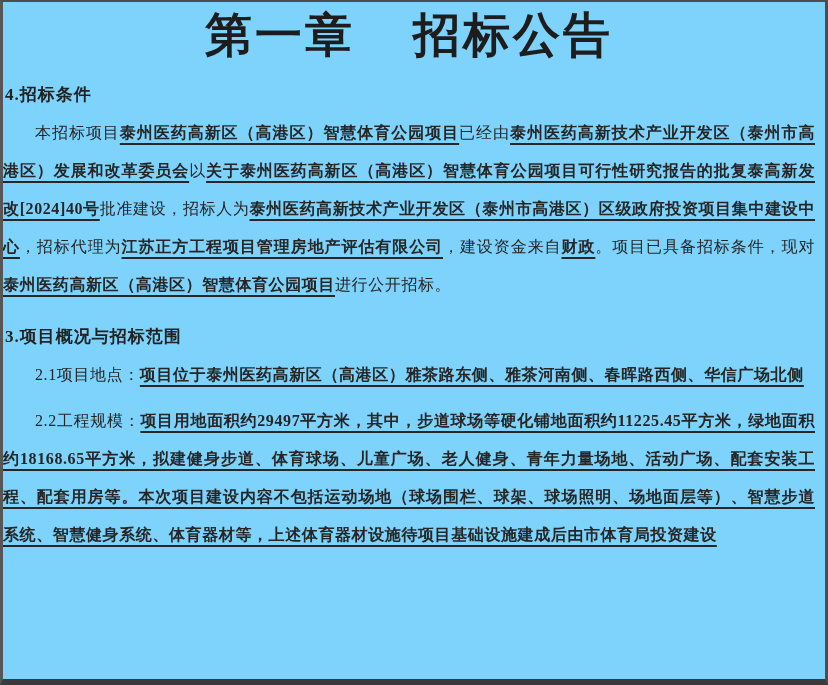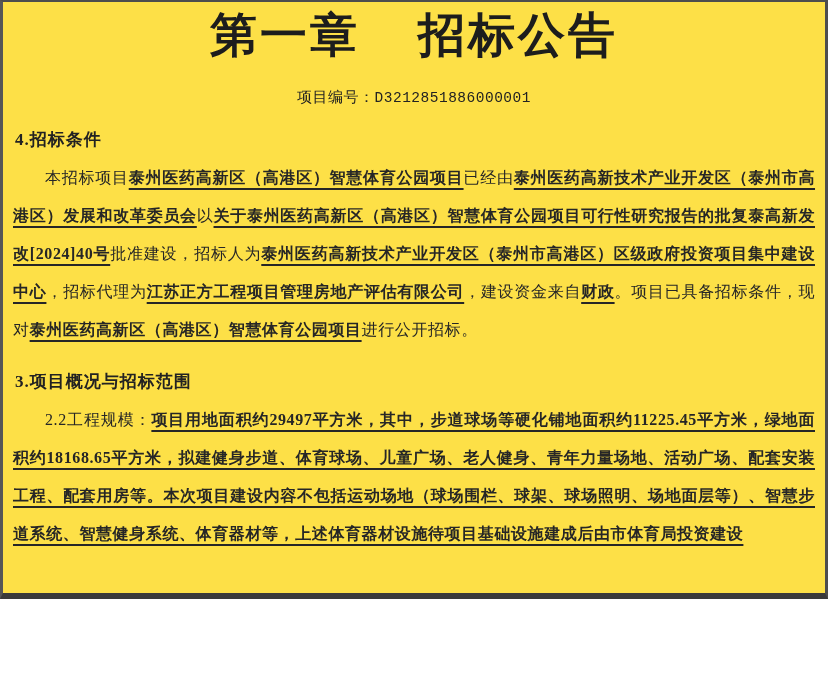--- a/index.html
+++ b/index.html
@@ -3,28 +3,28 @@
 <meta charset="utf-8">
 <style>
   html, body {
     margin: 0;
     padding: 0;
     background: #ffffff;
   }
   .page {
     position: relative;
     width: 828px;
-    height: 599px;
+    height: 685px;
     box-sizing: border-box;
-    background: #fde047;
+    background: #7dd3fc;
     border-top: 2px solid #4d4d4d;
     border-left: 3px solid #565656;
     border-right: 3px solid #4d4d4d;
     border-bottom: 6px solid #3a3a3a;
-    padding: 4px 10px 0 10px;
+    padding: 4px 10px 0 0;
     overflow: hidden;
     font-family: "Liberation Serif", "DejaVu Serif", serif;
     color: #222222;
   }
   .doc-title {
     text-align: center;
     font-size: 47px;
     font-weight: bold;
     letter-spacing: 3px;
     margin-top: 2px;
@@ -74,23 +74,21 @@
   }
 </style>
 </head>
 <body>
 
 <div class="page">
   <div class="doc-title">
     <span>第一章</span><span class="title-gap"></span><span>招标公告</span>
   </div>
 
-  <div class="project-no">
-    <span>项目编号：</span><span class="pn-value">D3212851886000001</span>
-  </div>
 
   <div class="doc-body">
       <div class="sec-heading">4.招标条件</div>
       <p class="para"><span>本招标项目</span><span class="em">泰州医药高新区（高港区）智慧体育公园项目</span><span>已经由</span><span class="em">泰州医药高新技术产业开发区（泰州市高港区）发展和改革委员会</span><span>以</span><span class="em">关于泰州医药高新区（高港区）智慧体育公园项目可行性研究报告的批复泰高新发改[2024]40号</span><span>批准建设，招标人为</span><span class="em">泰州医药高新技术产业开发区（泰州市高港区）区级政府投资项目集中建设中心</span><span>，招标代理为</span><span class="em">江苏正方工程项目管理房地产评估有限公司</span><span>，建设资金来自</span><span class="em">财政</span><span>。项目已具备招标条件，现对</span><span class="em">泰州医药高新区（高港区）智慧体育公园项目</span><span>进行公开招标。</span></p>
       <div class="sec-heading">3.项目概况与招标范围</div>
+      <p class="para"><span>2.1项目地点：</span><span class="em">项目位于泰州医药高新区（高港区）雅茶路东侧、雅茶河南侧、春晖路西侧、华信广场北侧</span></p>
       <p class="para"><span>2.2工程规模：</span><span class="em">项目用地面积约29497平方米，其中，步道球场等硬化铺地面积约11225.45平方米，绿地面积约18168.65平方米，拟建健身步道、体育球场、儿童广场、老人健身、青年力量场地、活动广场、配套安装工程、配套用房等。本次项目建设内容不包括运动场地（球场围栏、球架、球场照明、场地面层等）、智慧步道系统、智慧健身系统、体育器材等，上述体育器材设施待项目基础设施建成后由市体育局投资建设</span></p>
     </div>
 </div>
 
 </body></html>

